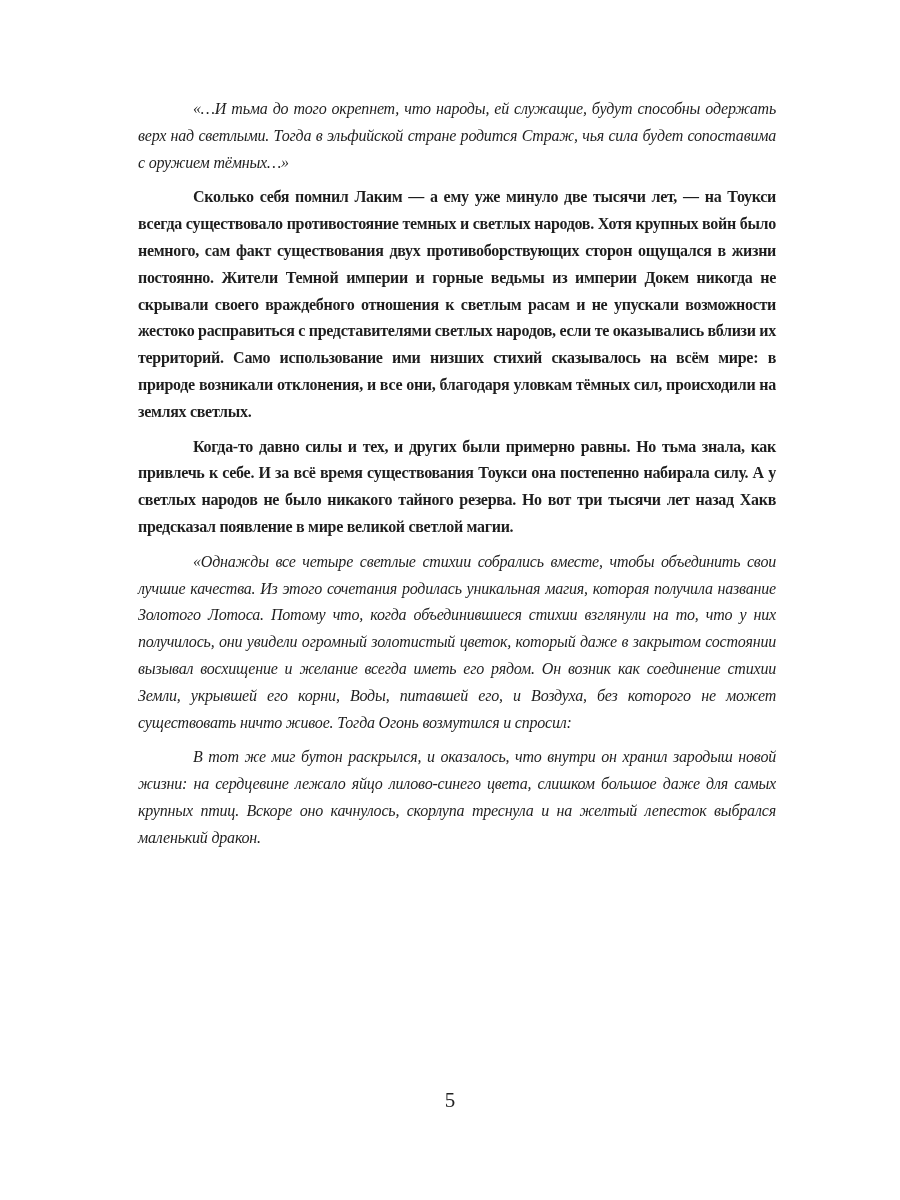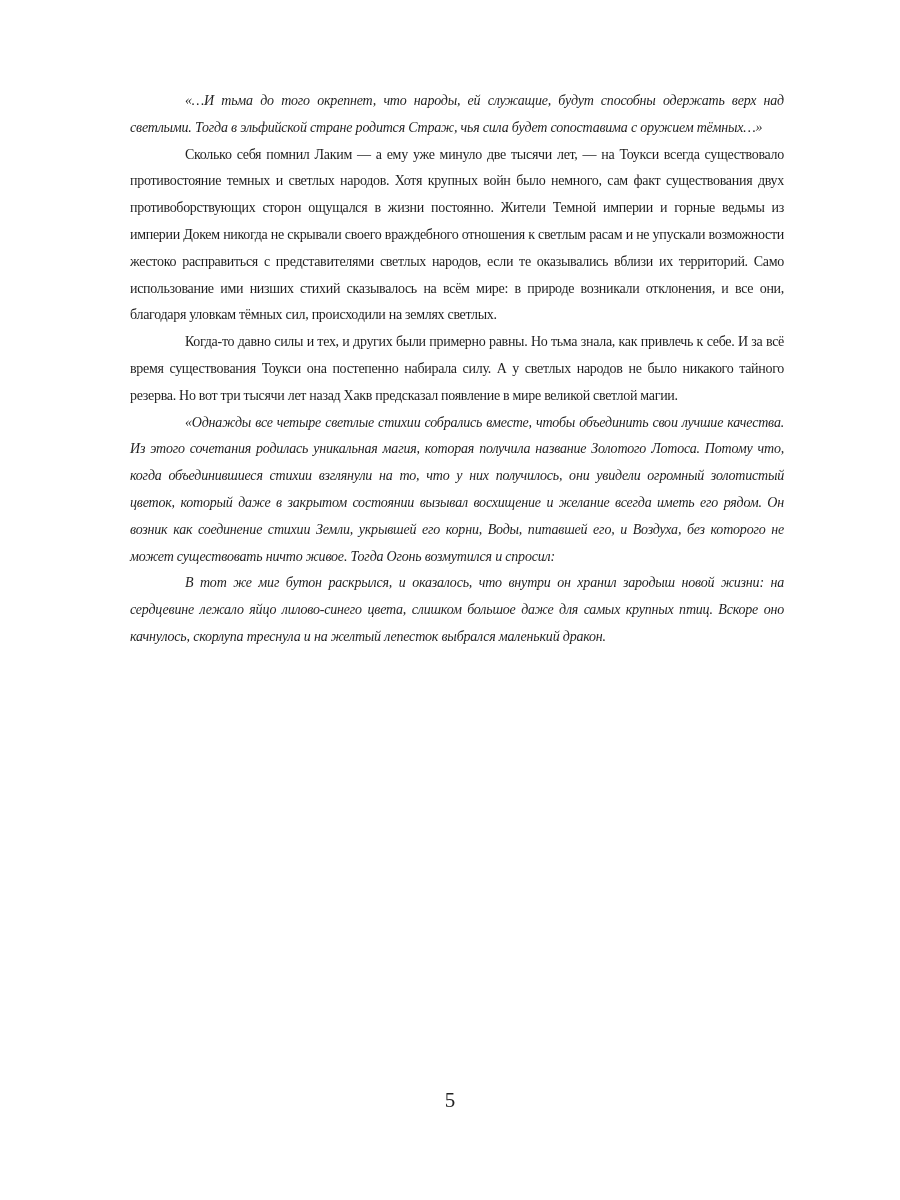--- a/index.html
+++ b/index.html
@@ -14,35 +14,36 @@
       overflow: hidden;
       color: #1e1e1e;
     }
     .page {
       position: absolute;
       left: 130px;
       top: 88px;
       width: 654px;
     }
     .para {
-      margin: 0;
+      margin: 8px;
       font-family: "Liberation Serif", "DejaVu Serif", serif;
-      font-size: 14px;
+      font-size: 16px;
       line-height: 26.8px;
       text-align: justify;
       text-indent: 55px;
       hyphens: manual;
     }
     .para.italic {
       font-style: italic;
       letter-spacing: -0.2px;
     }
     .para.normal {
       font-style: normal;
       letter-spacing: -0.3px;
+      font-weight: bold;
     }
     .page-number {
       position: absolute;
       left: 0;
       width: 900px;
       top: 1088px;
       text-align: center;
       font-family: "Liberation Serif", "DejaVu Serif", serif;
       font-size: 21px;
       color: #222;

